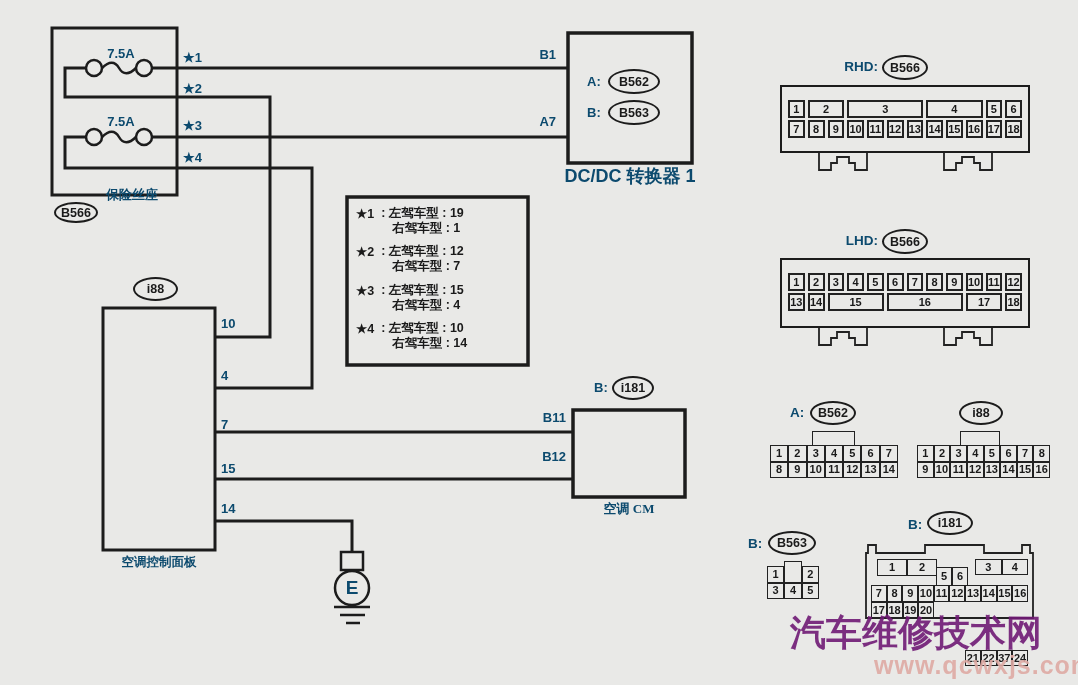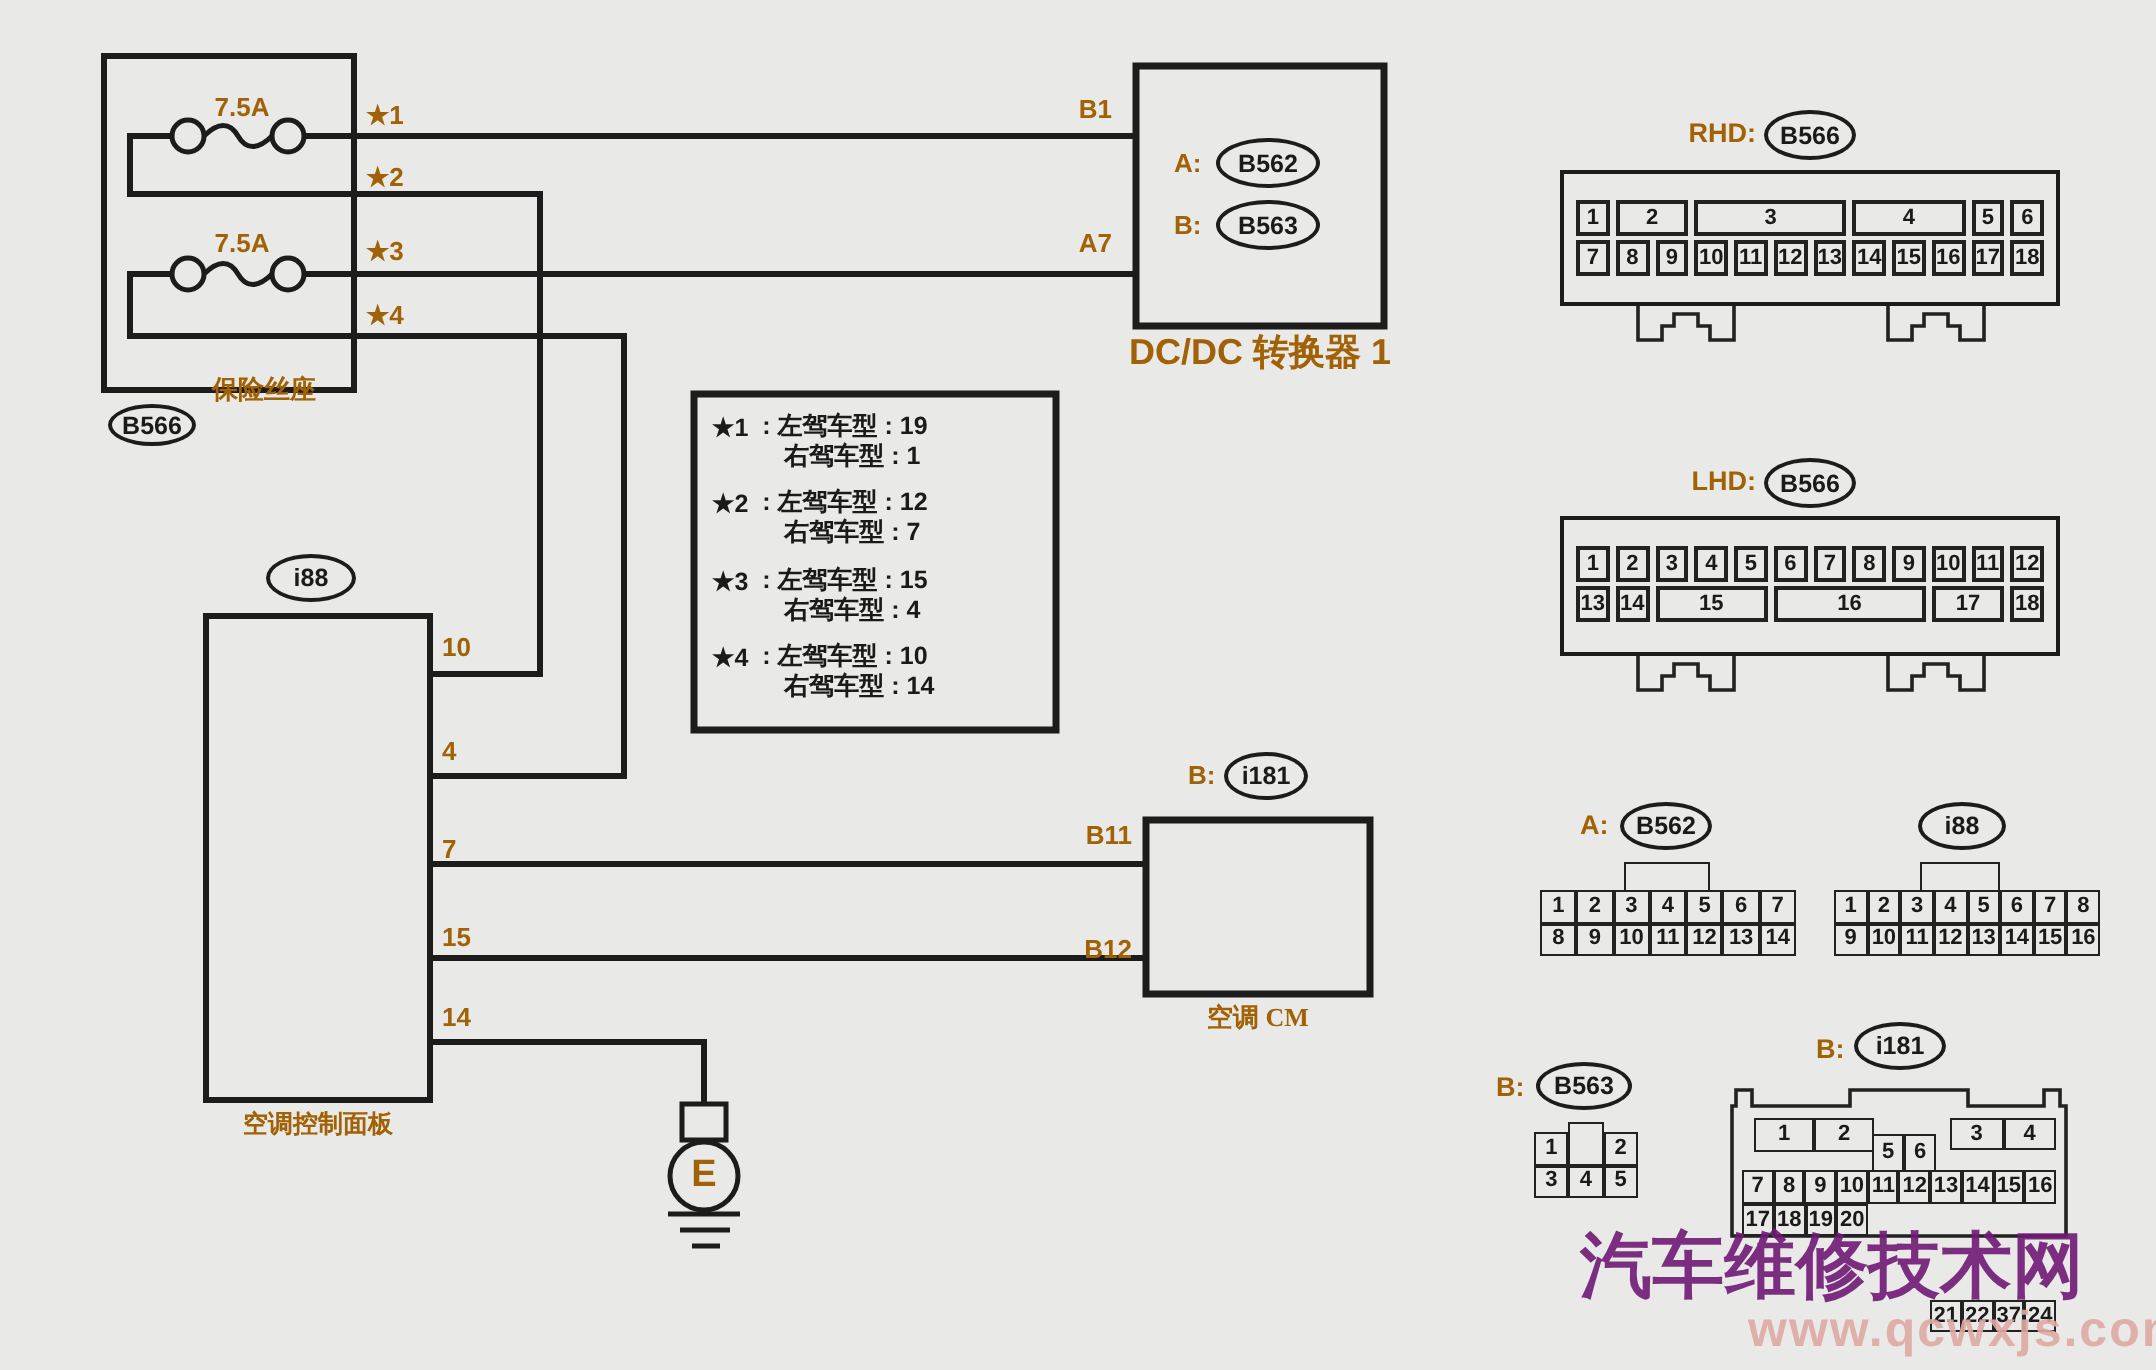--- a/index.html
+++ b/index.html
@@ -2,21 +2,21 @@
 <html><head>
 <meta charset="utf-8">
 <style>
   html,body{margin:0;padding:0;background:#d7d7d5;}
   #stage{
     position:relative;width:1078px;height:685px;background:#e9e9e7;
     overflow:hidden;font-family:"Liberation Sans",sans-serif;color:#1a1a1a;
   }
   svg{position:absolute;left:0;top:0;}
   .t{position:absolute;font-weight:bold;font-size:13px;line-height:1.1;
-     color:#a16207;white-space:nowrap;}
+     color:#0c4a6e;white-space:nowrap;}
   .ctr{text-align:center;}
   .rgt{text-align:right;}
   .oval{
     position:absolute;display:flex;align-items:center;justify-content:center;
     border:2.5px solid #1c1c1c;border-radius:50%;font-weight:bold;font-size:12.5px;
     box-sizing:border-box;background:transparent;letter-spacing:0;
   }
   .conn-body{position:absolute;border:2.5px solid #1c1c1c;box-sizing:border-box;}
   .conn-grid{position:absolute;display:grid;box-sizing:border-box;}
   .gap-grid{gap:2px 3px;}
@@ -132,21 +132,21 @@
   <div class="t" style="left:221px;top:317px;">10</div>
   <div class="t" style="left:221px;top:369px;">4</div>
   <div class="t" style="left:221px;top:418px;">7</div>
   <div class="t" style="left:221px;top:462px;">15</div>
   <div class="t" style="left:221px;top:502px;">14</div>
   <div class="t ctr" style="left:103px;top:556px;width:112px;font-size:12.5px;">空调控制面板</div>
 
   <div class="t" style="left:594px;top:381px;">B:</div>
   <div class="oval" style="left:612px;top:376px;width:42px;height:24px;">i181</div>
   <div class="t rgt" style="left:524px;top:411px;width:42px;">B11</div>
-  <div class="t rgt" style="left:524px;top:468px;width:42px;">B12</div>
+  <div class="t rgt" style="left:524px;top:450px;width:42px;">B12</div>
   <div class="t ctr" style="left:573px;top:502px;width:112px;font-family:Liberation Serif, serif;">空调 CM</div>
 
   <div class="t ctr egrnd" style="left:341px;top:578px;width:22px;">E</div>
 
   <div class="t rgt" style="left:834px;top:60px;width:44px;font-size:13.5px;">RHD:</div>
   <div class="oval" style="left:882px;top:55px;width:46px;height:25px;">B566</div>
   <div class="conn-body" style="left:780px;top:85px;width:250px;height:68px;"></div>
   <div class="conn-grid gap-grid" style="left:788px;top:100px;width:234px;height:38px;grid-template-columns:repeat(12,1fr);grid-template-rows:1fr 1fr;">
       <div class="cell">1</div>
       <div class="cell" style="grid-column: span 2;">2</div>

